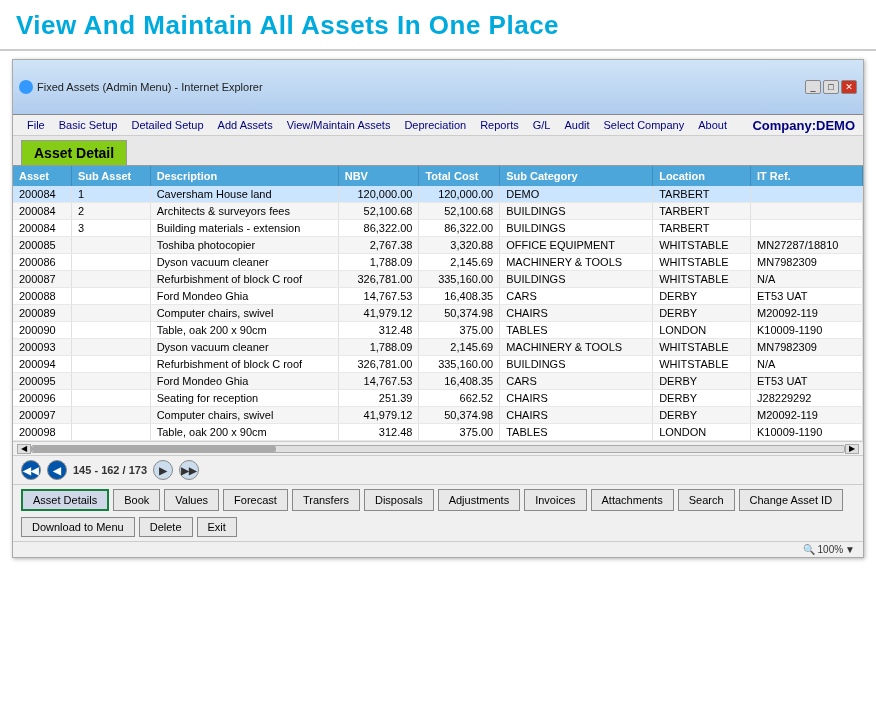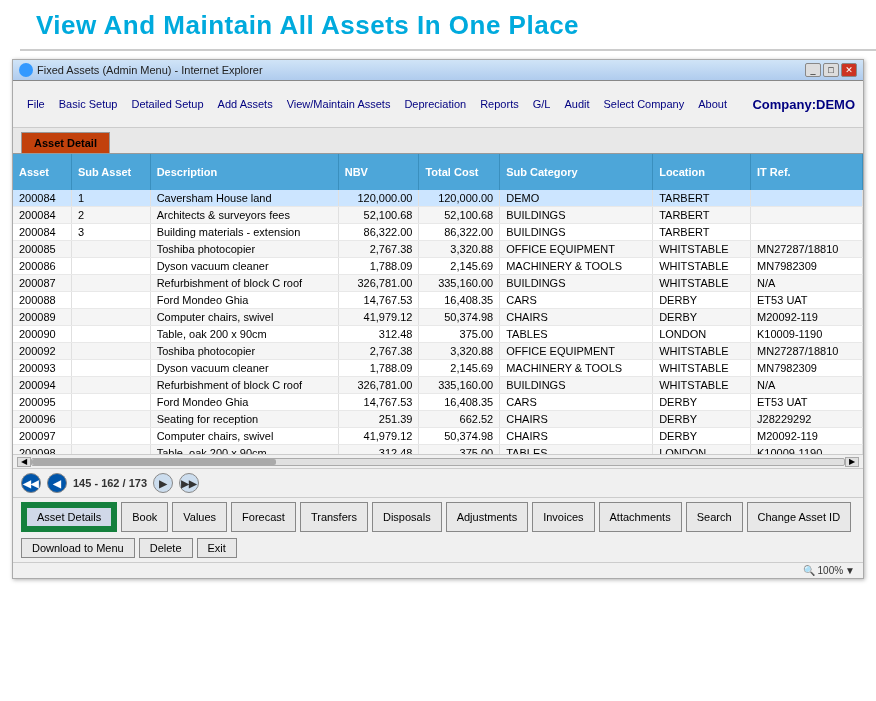--- a/index.html
+++ b/index.html
@@ -9,21 +9,20 @@
       width: 876px;
       height: 701px;
       overflow: hidden;
     }
 
     
     .page-header {
       background: #ffffff;
       padding: 10px 16px 8px 16px;
       border-bottom: 2px solid #cccccc;
-      margin-left: 20px;
     }
     .page-title {
       font-size: 26px;
       font-weight: bold;
       color: #00aadd;
       letter-spacing: 0.5px;
     }
 
     
     .browser-window {
@@ -32,21 +31,21 @@
       box-shadow: 1px 1px 4px rgba(0,0,0,0.3);
       background: #f0f0f0;
     }
 
     
     .title-bar {
       background: linear-gradient(to bottom, #d0e4f7, #b0ccee);
       display: flex;
       align-items: center;
       justify-content: space-between;
-      padding: 3px 6px;
+      padding: 20px 6px;
       border-bottom: 1px solid #888;
     }
     .title-bar-left {
       display: flex;
       align-items: center;
       gap: 4px;
       font-size: 11px;
       color: #222;
     }
     .title-bar-icon {
@@ -75,21 +74,21 @@
     .tb-btn.close { background: #cc3322; color: white; }
     .tb-btn.maximize { background: #dddddd; }
     .tb-btn.minimize { background: #dddddd; }
 
     
     .menu-bar {
       background: #f0f0f0;
       display: flex;
       align-items: center;
       justify-content: space-between;
-      padding: 15px 8px;
+      padding: 2px 8px;
       border-bottom: 1px solid #cccccc;
       font-size: 11px;
     }
     .menu-items {
       display: flex;
       gap: 2px;
     }
     .menu-item {
       padding: 2px 6px;
       cursor: pointer;
@@ -104,24 +103,24 @@
 
     
     .tab-bar {
       background: #e8e8e8;
       padding: 4px 8px 0 8px;
       border-bottom: 1px solid #999;
     }
     .tab {
       display: inline-block;
       padding: 4px 12px;
-      background: #c2410c;
+      background: #84cc16;
       border: 1px solid #999;
       border-bottom: none;
-      font-size: 11px;
+      font-size: 14px;
       cursor: pointer;
       color: #000;
       font-weight: bold;
     }
 
     
     .table-container {
       background: #ffffff;
       margin: 0;
       overflow: hidden;
@@ -131,21 +130,21 @@
     .asset-table {
       width: 100%;
       border-collapse: collapse;
       font-size: 11px;
     }
     .asset-table thead tr {
       background: #4da6d9;
       color: white;
     }
     .asset-table thead th {
-      padding: 12px 6px;
+      padding: 4px 6px;
       text-align: left;
       font-weight: bold;
       border-right: 1px solid #3a8fbe;
       white-space: nowrap;
     }
     .asset-table tbody tr {
       background: #ffffff;
     }
     .asset-table tbody tr:nth-child(even) {
       background: #f5f5f5;
@@ -252,21 +251,21 @@
       padding: 3px 10px;
       font-size: 11px;
       border: 1px solid #888;
       background: #e8e8e8;
       cursor: pointer;
       color: #000;
       white-space: nowrap;
     }
     .btn.active {
       background: #d0d8e8;
-      border: 6px solid #15803d;
+      border: 2px solid #15803d;
     }
 
     
     .status-bar {
       background: #f0f0f0;
       border-top: 1px solid #cccccc;
       display: flex;
       align-items: center;
       justify-content: flex-end;
       padding: 2px 8px;
@@ -426,30 +425,20 @@
               <td>200090</td>
               <td></td>
               <td>Table, oak 200 x 90cm</td>
               <td class="num">312.48</td>
               <td class="num">375.00</td>
               <td>TABLES</td>
               <td>LONDON</td>
               <td>K10009-1190</td>
             </tr>
             <tr>
-              <td>200092</td>
-              <td></td>
-              <td>Toshiba photocopier</td>
-              <td class="num">2,767.38</td>
-              <td class="num">3,320.88</td>
-              <td>OFFICE EQUIPMENT</td>
-              <td>WHITSTABLE</td>
-              <td>MN27287/18810</td>
-            </tr>
-            <tr>
               <td>200093</td>
               <td></td>
               <td>Dyson vacuum cleaner</td>
               <td class="num">1,788.09</td>
               <td class="num">2,145.69</td>
               <td>MACHINERY &amp; TOOLS</td>
               <td>WHITSTABLE</td>
               <td>MN7982309</td>
             </tr>
             <tr>

